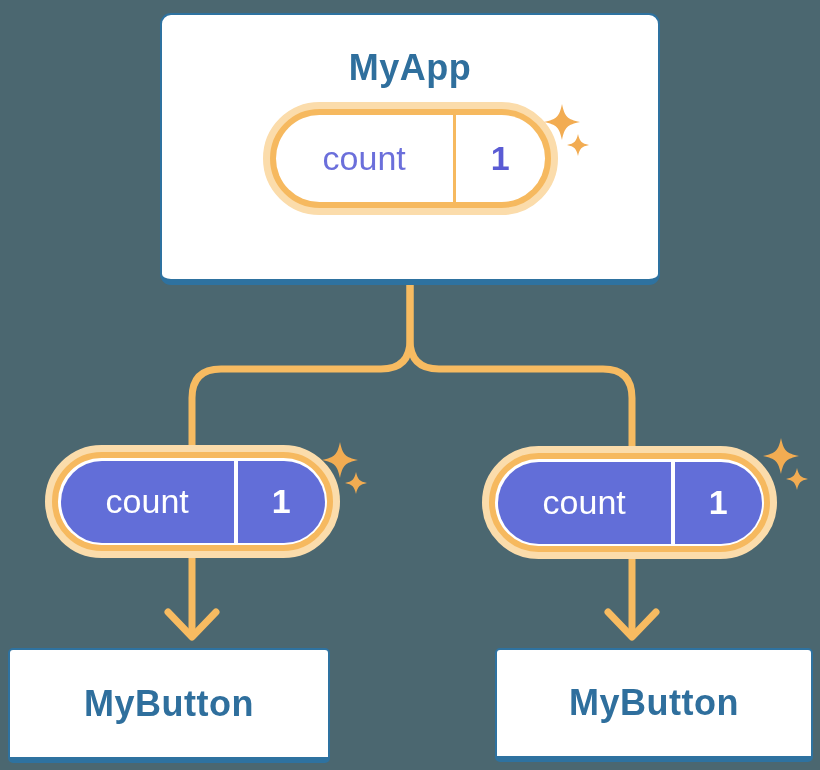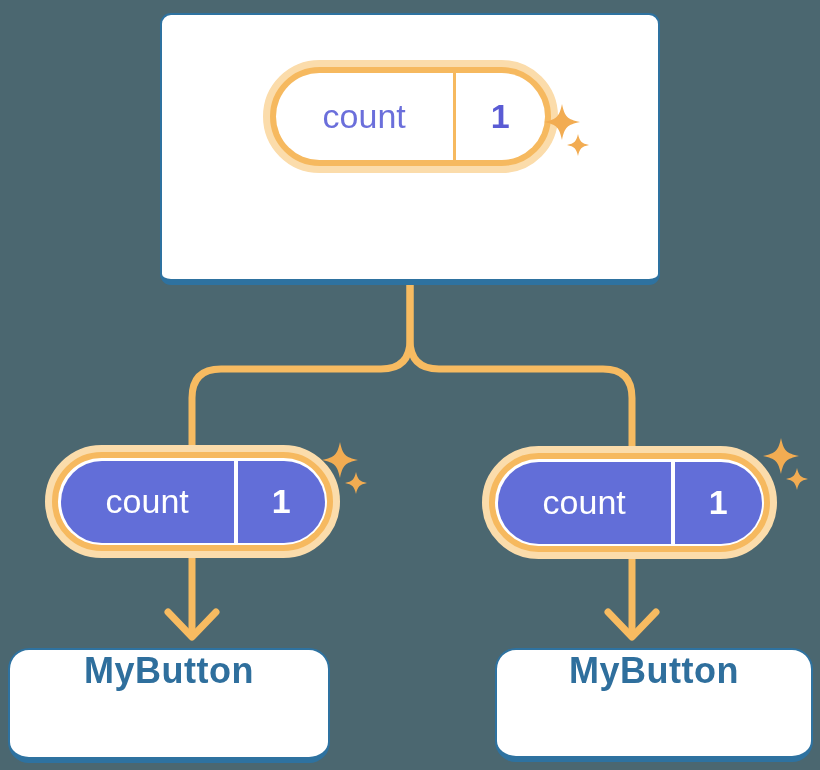--- a/index.html
+++ b/index.html
@@ -154,40 +154,41 @@
   }
 
   .sparkles-svg {
     position: absolute;
     z-index: 3;
     overflow: visible;
   }
 
   .button-card {
     display: flex;
-    align-items: flex-start;
+    align-items: center;
     justify-content: center;
-    border-radius: 21px;
+    border-radius: 5px;
   }
   .button-card-left  { left: 8px;   top: 648px; width: 322px; height: 115px; }
   .button-card-right { left: 495px; top: 648px; width: 318px; height: 114px; }
 </style>
 </head>
 <body>
 
 <div class="canvas">
 
   <svg class="connector-svg" viewBox="0 0 820 770" xmlns="http://www.w3.org/2000/svg">
     <path class="connector" d="M410 283 L410 340 Q410 369 381 369 L221 369 Q192 369 192 398 L192 634"></path>
     <path class="connector" d="M410 283 L410 340 Q410 369 439 369 L603 369 Q632 369 632 398 L632 634"></path>
     <path class="arrowhead" d="M168 612 L192 637 L216 612"></path>
     <path class="arrowhead" d="M608 612 L632 637 L656 612"></path>
   </svg>
 
   <div class="component-card app-card">
+    <div class="card-title">MyApp</div>
     <div class="pill-outer pill-light in-card">
       <div class="pill-inner">
         <div class="pill-cell cell-name">count</div>
         <div class="pill-divider"></div>
         <div class="pill-cell cell-value">1</div>
       </div>
     </div>
   </div>
 
   <svg class="sparkles-svg" style="left:536px; top:98px;" width="70" height="70" viewBox="0 0 70 70">

